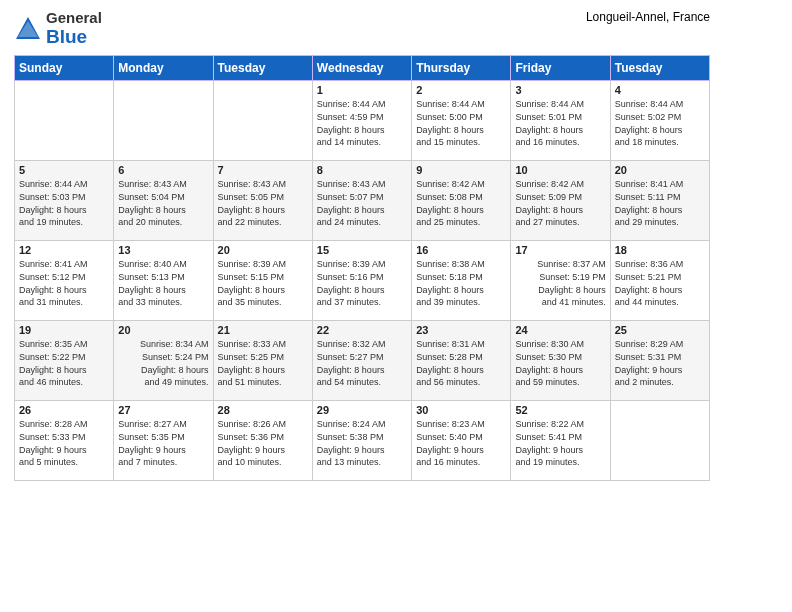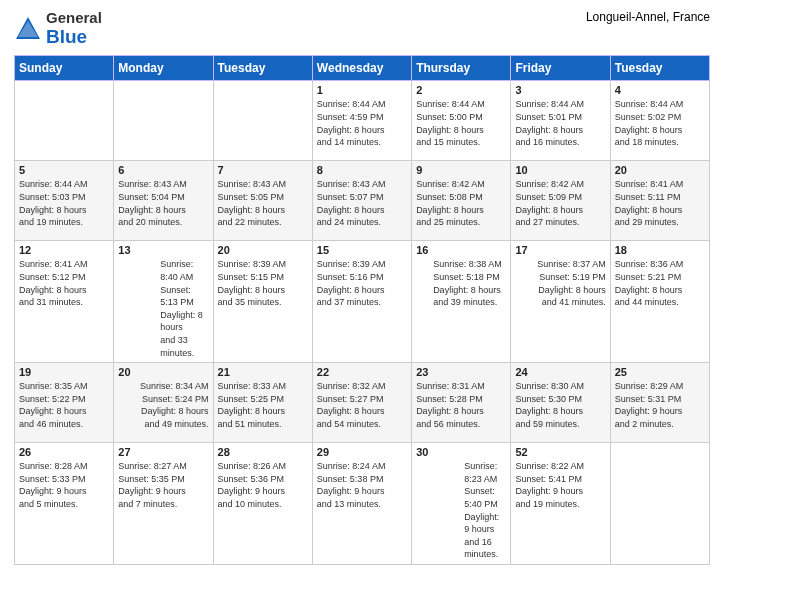--- a/index.html
+++ b/index.html
@@ -220,42 +220,42 @@
         <tr>
           <td>
             <span class="day-num">12</span>
             <div class="day-info" style="white-space: pre-line;">Sunrise: 8:41 AM
 Sunset: 5:12 PM
 Daylight: 8 hours
 and 31 minutes.</div>
           </td>
           <td>
             <span class="day-num">13</span>
-            <div class="day-info" style="white-space: pre-line; margin-left: 42px;">Sunrise: 8:40 AM
+            <div class="day-info" style="white-space: pre-line;">Sunrise: 8:40 AM
 Sunset: 5:13 PM
 Daylight: 8 hours
 and 33 minutes.</div>
           </td>
           <td>
             <span class="day-num">20</span>
             <div class="day-info" style="white-space: pre-line;">Sunrise: 8:39 AM
 Sunset: 5:15 PM
 Daylight: 8 hours
 and 35 minutes.</div>
           </td>
           <td>
             <span class="day-num">15</span>
             <div class="day-info" style="white-space: pre-line;">Sunrise: 8:39 AM
 Sunset: 5:16 PM
 Daylight: 8 hours
 and 37 minutes.</div>
           </td>
           <td>
             <span class="day-num">16</span>
-            <div class="day-info" style="white-space: pre-line; margin-left: 17px;">Sunrise: 8:38 AM
+            <div class="day-info" style="white-space: pre-line;">Sunrise: 8:38 AM
 Sunset: 5:18 PM
 Daylight: 8 hours
 and 39 minutes.</div>
           </td>
           <td>
             <span class="day-num">17</span>
             <div class="day-info" style="white-space: pre-line; text-align: right;">Sunrise: 8:37 AM
 Sunset: 5:19 PM
 Daylight: 8 hours
 and 41 minutes.</div>
@@ -343,21 +343,21 @@
           </td>
           <td>
             <span class="day-num">29</span>
             <div class="day-info" style="white-space: pre-line;">Sunrise: 8:24 AM
 Sunset: 5:38 PM
 Daylight: 9 hours
 and 13 minutes.</div>
           </td>
           <td>
             <span class="day-num">30</span>
-            <div class="day-info" style="white-space: pre-line; margin-left: 48px;">Sunrise: 8:23 AM
+            <div class="day-info" style="white-space: pre-line;">Sunrise: 8:23 AM
 Sunset: 5:40 PM
 Daylight: 9 hours
 and 16 minutes.</div>
           </td>
           <td>
             <span class="day-num">52</span>
             <div class="day-info" style="white-space: pre-line;">Sunrise: 8:22 AM
 Sunset: 5:41 PM
 Daylight: 9 hours
 and 19 minutes.</div>

